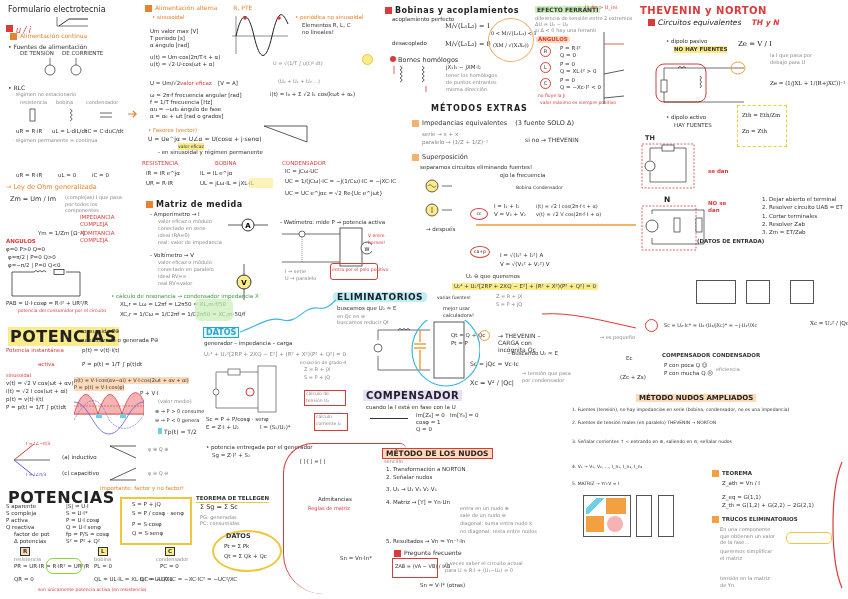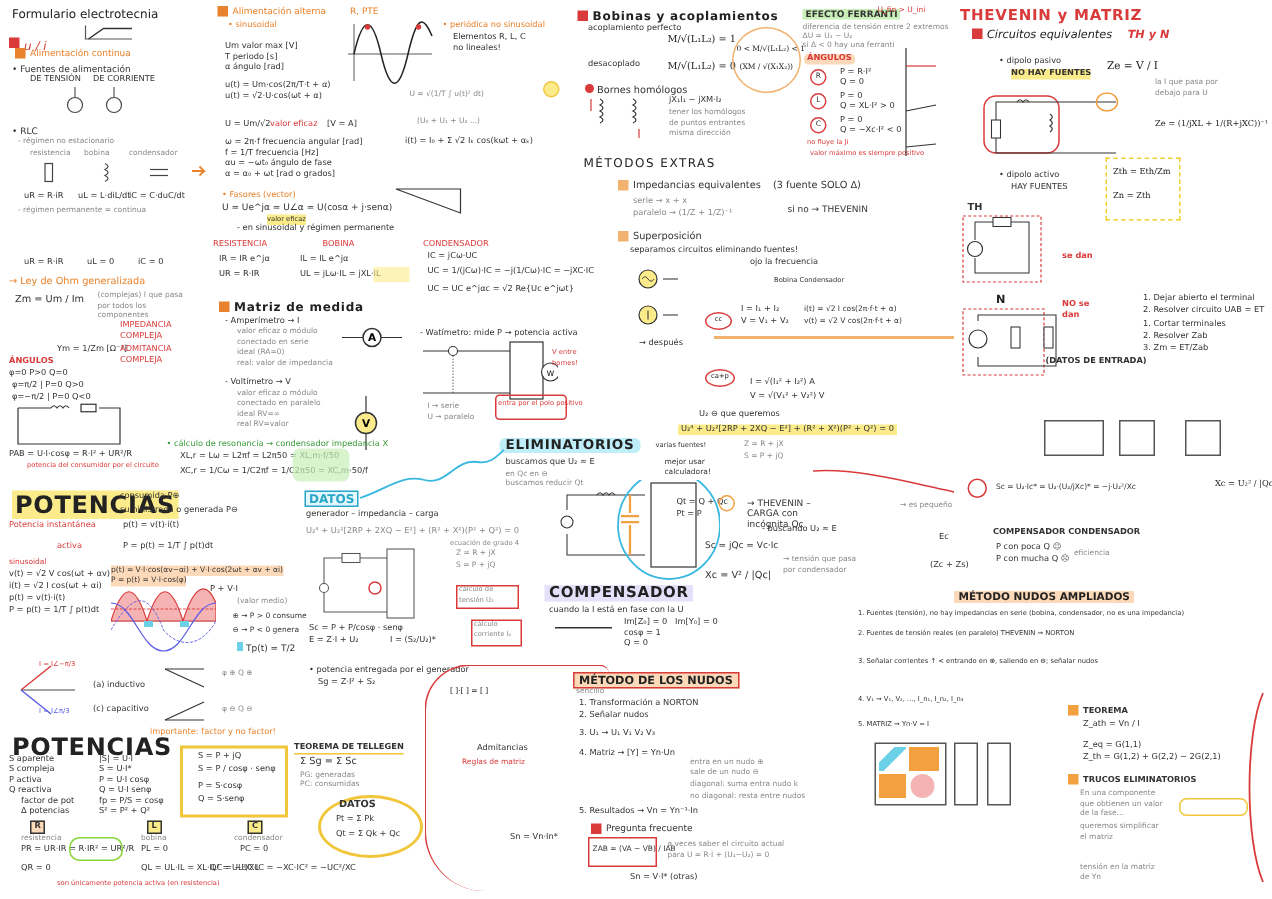--- a/index.html
+++ b/index.html
@@ -327,21 +327,21 @@
 <div class="abs t" style="left:560px;top:84px;">Q = −Xc·I² &lt; 0</div>
 <div class="abs tr" style="left:538px;top:92px;font-size:4.5px;">no fluye la Ji</div>
 <div class="abs tr" style="left:540px;top:99px;font-size:4.5px;">valor máximo es siempre positivo</div>
 <svg class="abs" style="left:600px;top:30px" width="26" height="76">
     <line x1="4" y1="2" x2="4" y2="74" stroke="#333" stroke-width="0.8"></line>
     <line x1="4" y1="14" x2="24" y2="14" stroke="#d93a3a" stroke-width="0.8"></line>
     <line x1="4" y1="44" x2="24" y2="40" stroke="#333" stroke-width="0.8"></line>
     <line x1="4" y1="68" x2="24" y2="66" stroke="#333" stroke-width="0.8"></line>
   </svg>
 
-<div class="abs" style="left:389px;top:104px;font-size:8px;font-weight:normal;letter-spacing:1px;">MÉTODOS EXTRAS</div>
+<div class="abs" style="left:431px;top:104px;font-size:8px;font-weight:bold;letter-spacing:1px;">MÉTODOS EXTRAS</div>
 <div class="abs t" style="left:412px;top:120px;font-size:6.5px;"><span class="sq" style="background:#f2b270;"></span><span>Impedancias equivalentes</span> <span style="margin-left:6px;">(3 fuente SOLO Δ)</span></div>
 <div class="abs tg" style="left:422px;top:131px;font-size:5.5px;">serie → x + x</div>
 <div class="abs tg" style="left:422px;top:139px;font-size:5.5px;">paralelo → (1/Z + 1/Z)⁻¹</div>
 <div class="abs t" style="left:525px;top:136px;font-size:6px;">si no → THEVENIN</div>
 <div class="abs t" style="left:412px;top:154px;font-size:6.5px;"><span class="sq" style="background:#f2b270;"></span><span>Superposición</span></div>
 <div class="abs t" style="left:420px;top:164px;">separamos circuitos eliminando fuentes!</div>
 <div class="abs t" style="left:500px;top:172px;">ojo la frecuencia</div>
 <svg class="abs" style="left:420px;top:178px" width="38" height="40">
     <circle cx="12" cy="8" r="6" fill="#fbeb8a" stroke="#333" stroke-width="0.8"></circle>
     <path d="M8 8 q2 -3 4 0 q2 3 4 0" fill="none" stroke="#333" stroke-width="0.6"></path>
@@ -420,21 +420,21 @@
 <div class="abs tg" style="left:460px;top:512px;">sale de un nudo ⊖</div>
 <div class="abs tg" style="left:460px;top:520px;">diagonal: suma entra nudo k</div>
 <div class="abs tg" style="left:460px;top:528px;">no diagonal: resta entre nudos</div>
 <div class="abs t" style="left:386px;top:538px;">5. Resultados → Vn = Yn⁻¹·In</div>
 <div class="abs t" style="left:394px;top:549px;font-size:6px;"><span class="sq" style="background:#d93a3a;"></span><span>Pregunta frecuente</span></div>
 <div class="rbox" style="left:392px;top:558px;width:44px;height:18px;border-radius:0;"></div>
 <div class="abs t" style="left:395px;top:563px;font-size:5px;">ZAB = (VA − VB) / IAB</div>
 <div class="abs tg" style="left:445px;top:560px;white-space:normal;width:90px;">a veces saber el circuito actual para U = R·I + (U₁−U₂) = 0</div>
 <div class="abs t" style="left:420px;top:582px;">Sn = V·I* (otras)</div>
 
-<div class="abs" style="left:640px;top:5px;font-size:10px;font-weight:bold;color:#d93a3a;letter-spacing:0.5px;">THEVENIN y MATRIZ</div>
+<div class="abs" style="left:640px;top:5px;font-size:10px;font-weight:bold;color:#d93a3a;letter-spacing:0.5px;">THEVENIN y NORTON</div>
 <div class="abs" style="left:648px;top:18px;font-size:7.5px;font-style:italic;white-space:nowrap;"><span class="sq" style="background:#d93a3a;"></span><span>Circuitos equivalentes</span> <span style="color:#d93a3a;font-weight:bold;margin-left:8px;">TH y N</span></div>
 <div class="abs t" style="left:666px;top:38px;"><span>• dipolo pasivo</span></div>
 <div class="abs t hl-y" style="left:674px;top:46px;font-weight:bold;">NO HAY FUENTES</div>
 <div class="abs math" style="left:738px;top:40px;font-size:7px;">Ze = V / I</div>
 <div class="abs tg" style="left:770px;top:52px;white-space:normal;width:50px;">la I que pasa por debajo para U</div>
 <div class="abs math" style="left:770px;top:80px;font-size:5.5px;">Ze = (1/jXL + 1/(R+jXC))⁻¹</div>
 <svg class="abs" style="left:654px;top:58px" width="110" height="48">
     <rect x="2" y="6" width="50" height="38" fill="none" stroke="#d93a3a" stroke-width="1" rx="8" stroke-dasharray="0"></rect>
     <polyline points="10,36 10,10 90,10" fill="none" stroke="#333" stroke-width="0.7"></polyline>
     <polyline points="10,36 10,44 90,44" fill="none" stroke="#333" stroke-width="0.7"></polyline>

